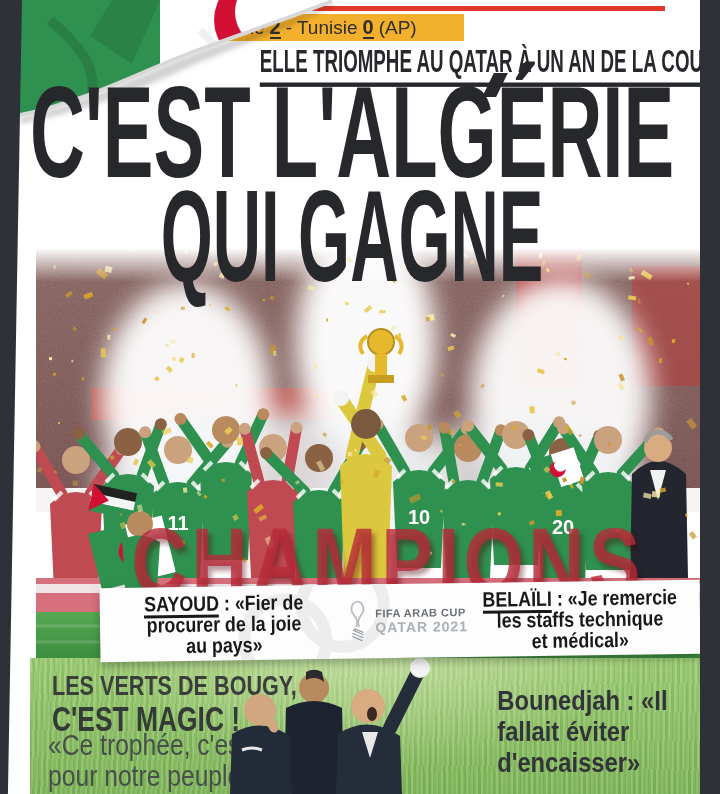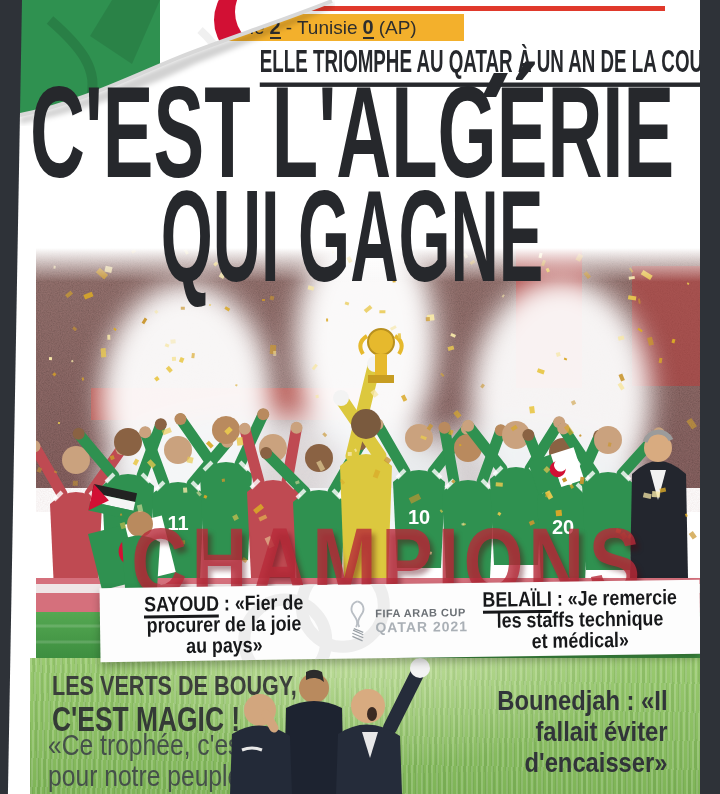--- a/index.html
+++ b/index.html
@@ -60,21 +60,21 @@
       radial-gradient(ellipse at 50% -20%, rgba(255,255,230,0.45), rgba(255,255,255,0) 60%),
       repeating-linear-gradient(92deg, rgba(255,255,255,0.16) 0 2px, rgba(0,0,0,0) 2px 5px),
       repeating-linear-gradient(88deg, rgba(60,110,40,0.12) 0 3px, rgba(0,0,0,0) 3px 7px),
       linear-gradient(#9aca70, #7eb457);}
   .bl-title1{position:absolute;left:22px;top:12px;font-size:27px;font-weight:bold;color:#3b3f3b;
              transform:scale(0.8,1.05);transform-origin:left top;white-space:nowrap;}
   .bl-title2{position:absolute;left:22px;top:42px;font-size:33px;font-weight:bold;color:#343a36;
              transform:scale(0.8,1.05);transform-origin:left top;white-space:nowrap;}
   .bl-quote{position:absolute;left:18px;top:72px;color:#45504a;}
   .bl-qline{font-size:29px;line-height:31px;transform:scale(0.85,1);transform-origin:left top;white-space:nowrap;}
-  .br-quote{position:absolute;right:34px;top:28px;text-align:right;color:#313439;}
+  .br-quote{position:absolute;right:34px;top:28px;color:#313439;}
   .br-qline{font-size:27px;line-height:31px;font-weight:bold;transform:scale(0.88,1);
             transform-origin:right top;white-space:nowrap;}
   .coaches{position:absolute;left:192px;top:0px;}
 </style>
 </head>
 <body>
 
 <div class="stage">
 
   <div class="red-rule"></div>

